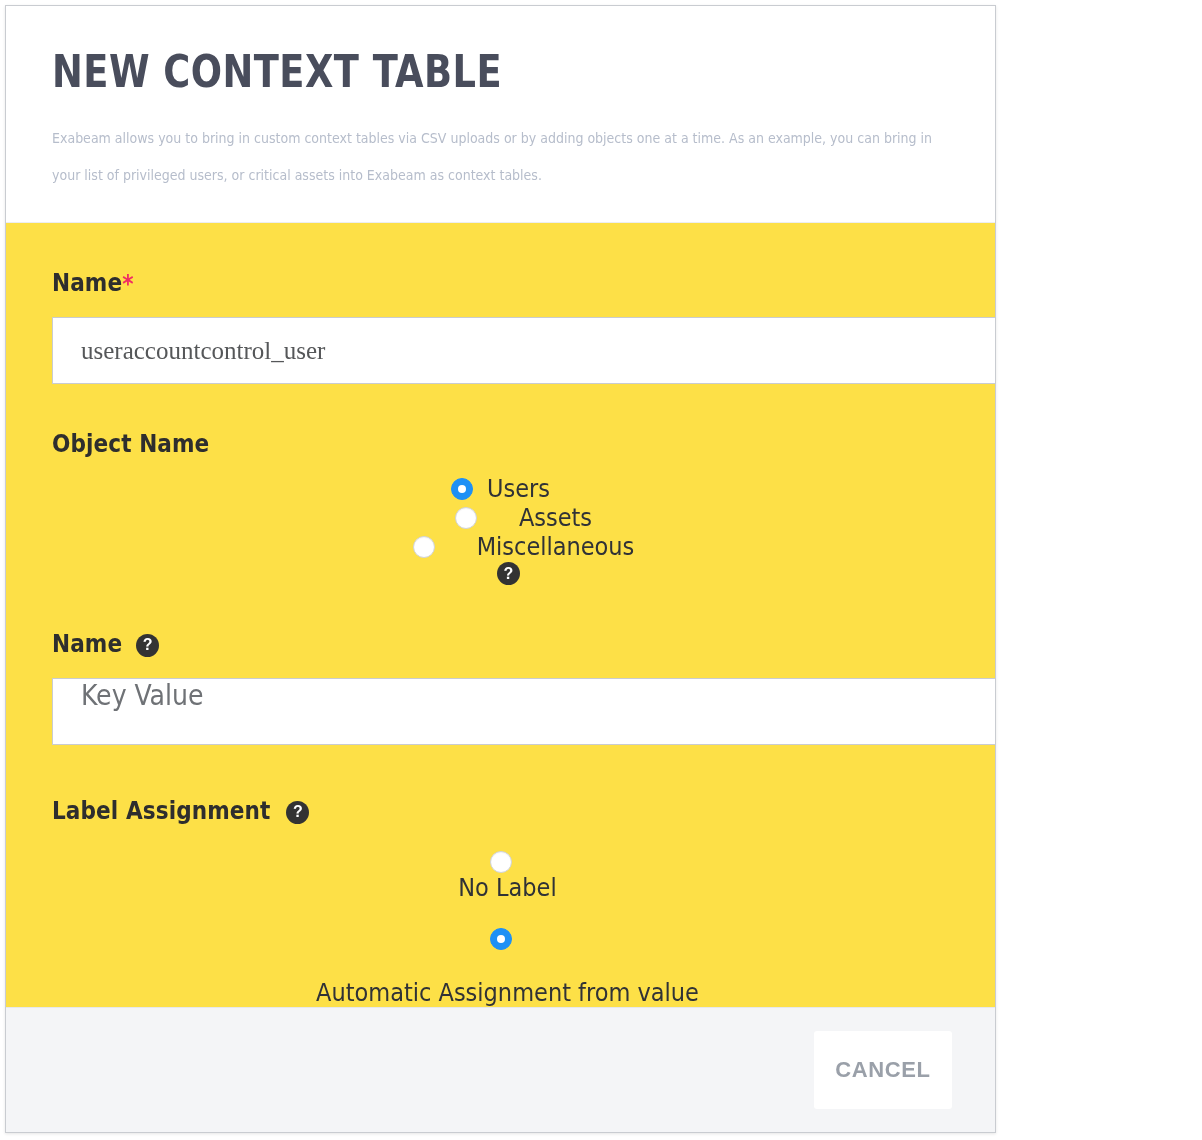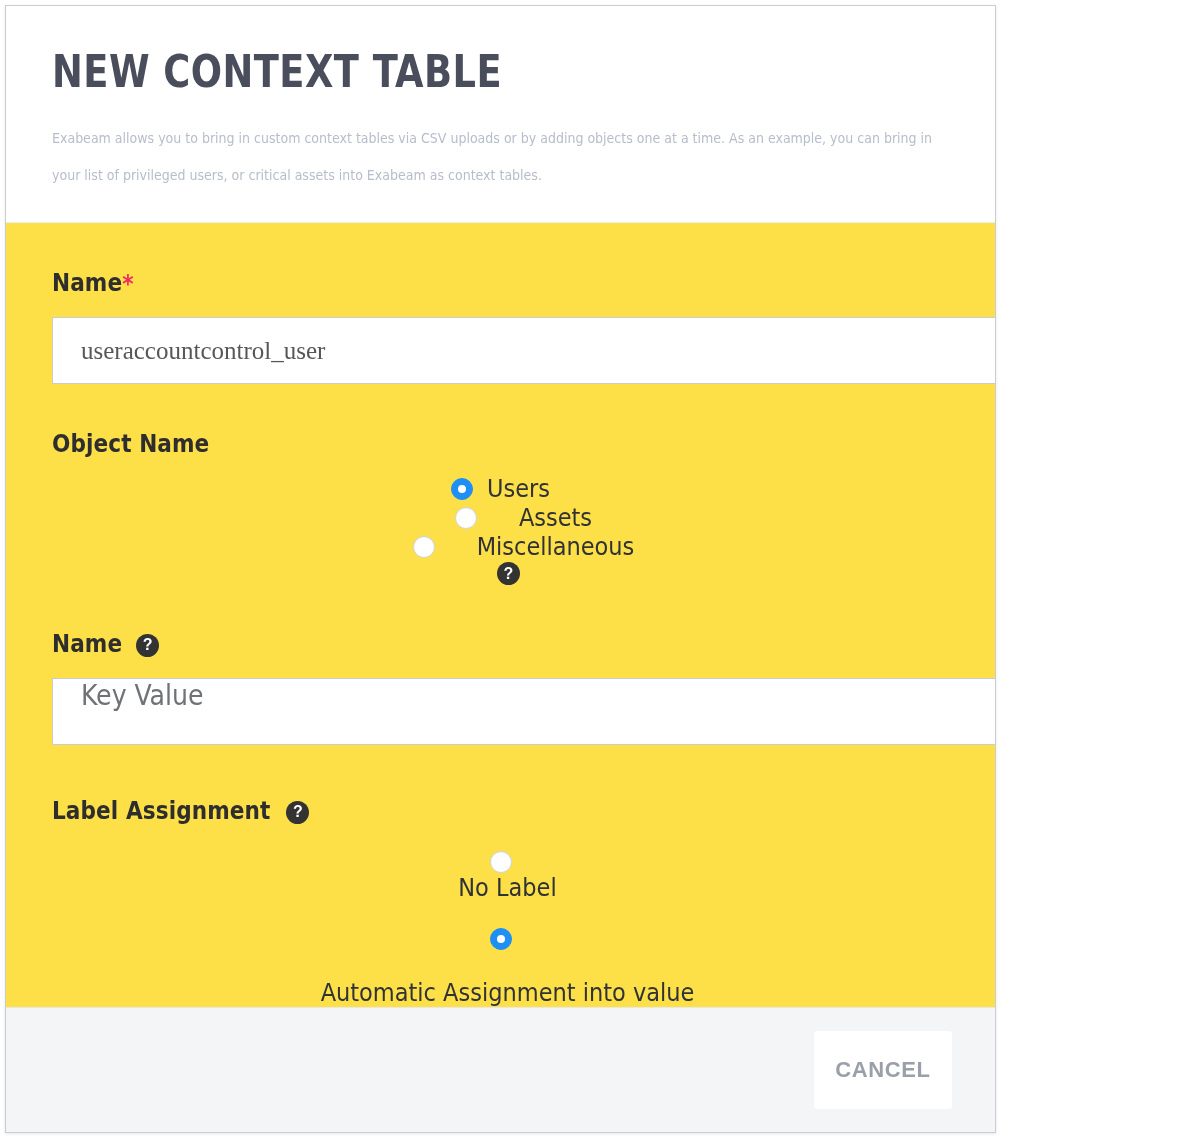--- a/index.html
+++ b/index.html
@@ -306,21 +306,21 @@
             <span>?</span>
           </span>
       </div>
       <div class="radio-col">
         <div class="radio-item">
           <span class="radio-dot"></span>
           <span class="radio-label">No Label</span>
         </div>
         <div class="radio-item">
           <span class="radio-dot checked"></span>
-          <span class="radio-label">Automatic Assignment into value</span>
+          <span class="radio-label">Automatic Assignment from value</span>
         </div>
       </div>
     </div>
 
   </div>
 
   <div class="dlg-footer">
     <button class="btn btn-cancel">CANCEL</button>
   </div>
 

